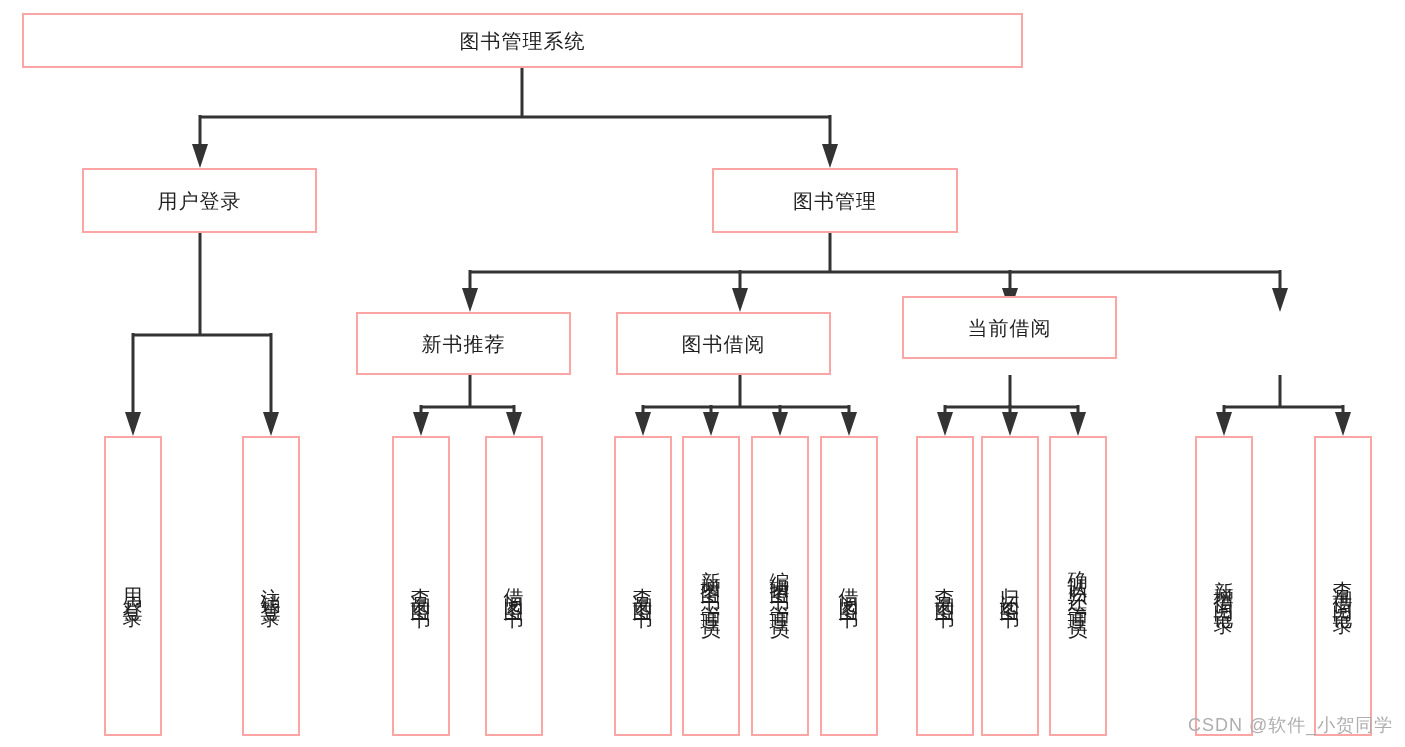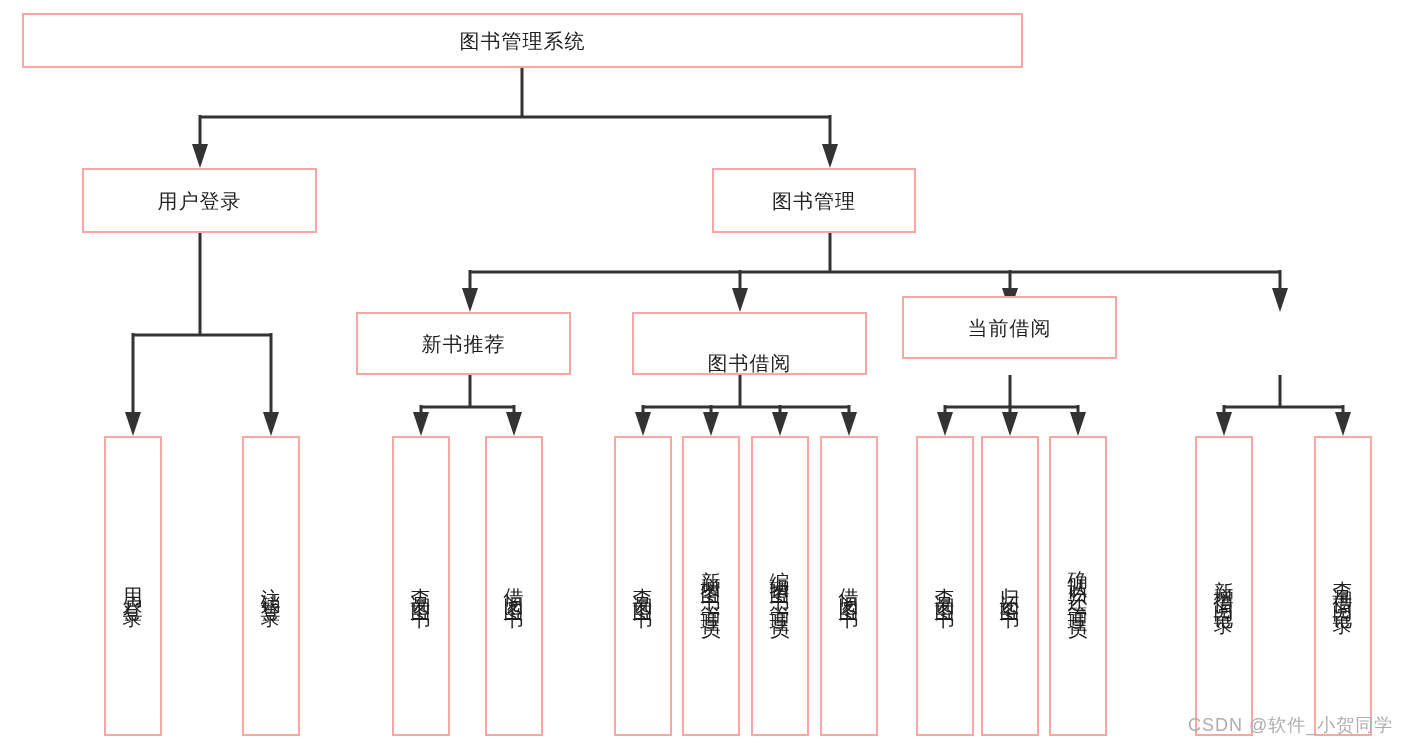--- a/index.html
+++ b/index.html
@@ -70,28 +70,28 @@
     </g>
   </svg>
 
   <div class="box" style="left:22px; top:13px; width:1001px; height:55px;">
     <span class="hlabel">图书管理系统</span>
   </div>
 
   <div class="box" style="left:82px; top:168px; width:235px; height:65px;">
     <span class="hlabel">用户登录</span>
   </div>
-  <div class="box" style="left:712px; top:168px; width:204px; height:65px;">
+  <div class="box" style="left:712px; top:168px; width:246px; height:65px;">
     <span class="hlabel">图书管理</span>
   </div>
 
   <div class="box" style="left:356px; top:312px; width:215px; height:63px;">
     <span class="hlabel">新书推荐</span>
   </div>
-  <div class="box" style="left:632px; top:312px; width:235px; height:63px;align-items:flex-end;">
+  <div class="box" style="left:616px; top:312px; width:215px; height:63px;">
     <span class="hlabel">图书借阅</span>
   </div>
   <div class="box" style="left:902px; top:296px; width:215px; height:63px;">
     <span class="hlabel">当前借阅</span>
   </div>
 
   <div class="box" style="left:104px; top:436px; width:58px; height:300px;">
     <span class="vlabel">用户登录</span>
   </div>
   <div class="box" style="left:242px; top:436px; width:58px; height:300px;">

